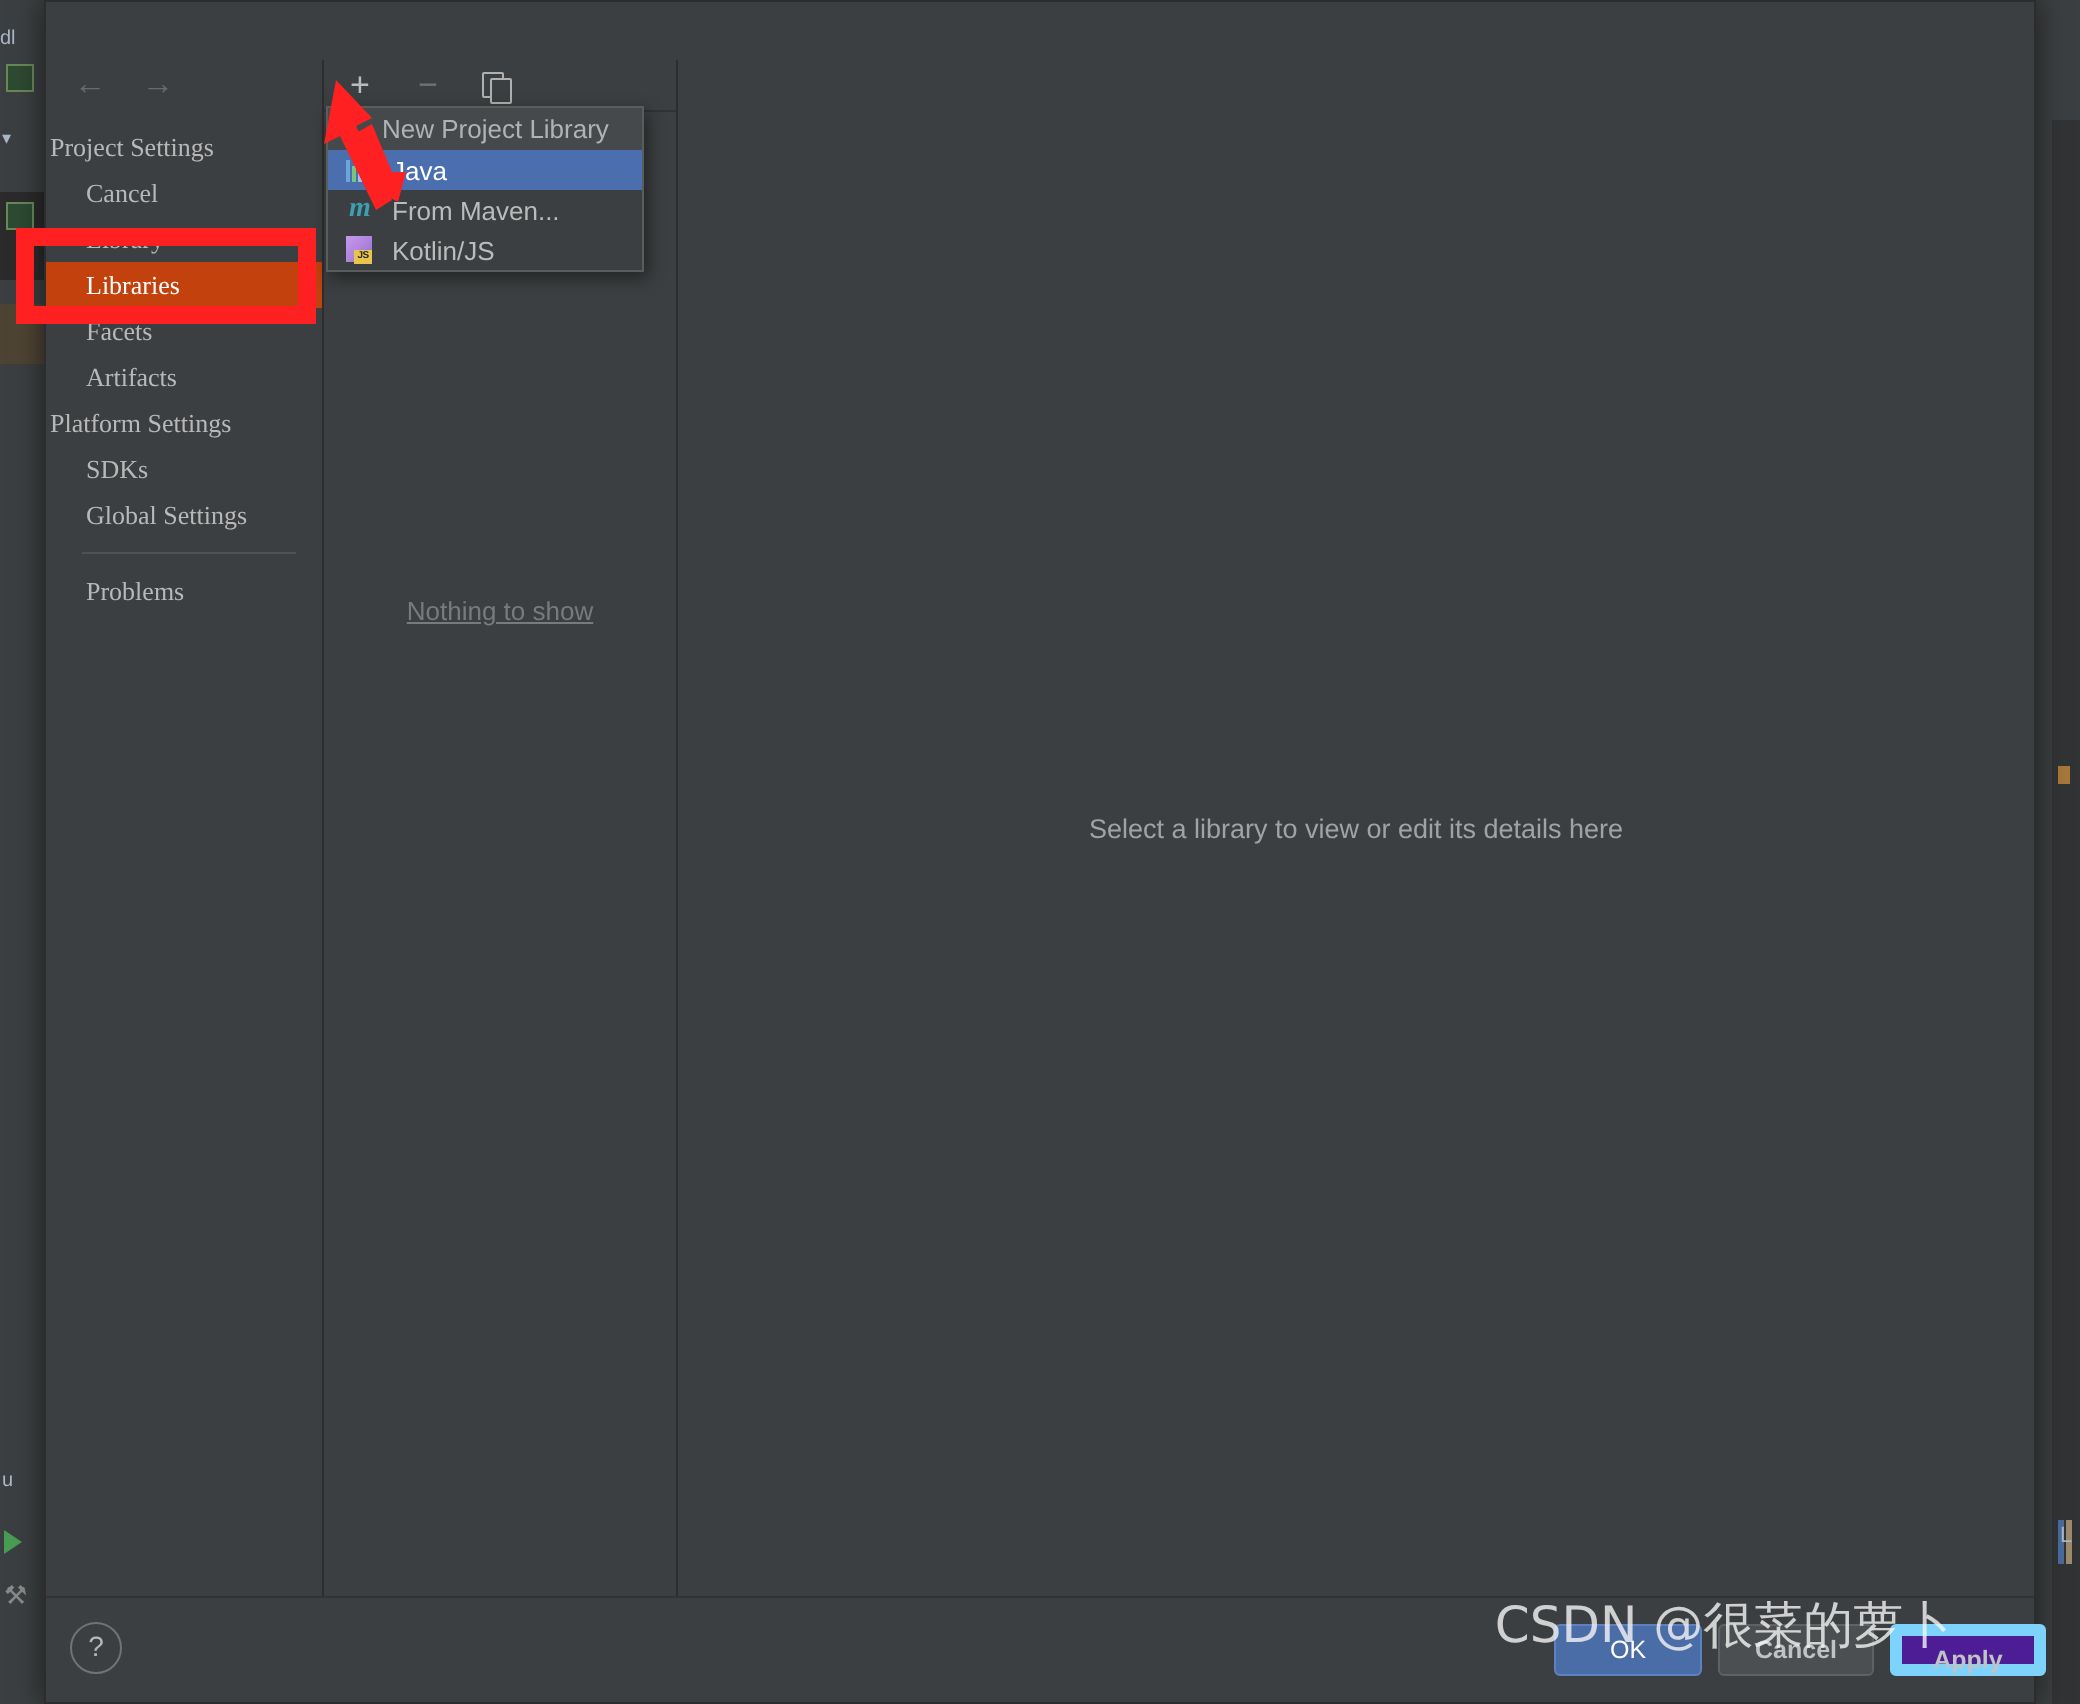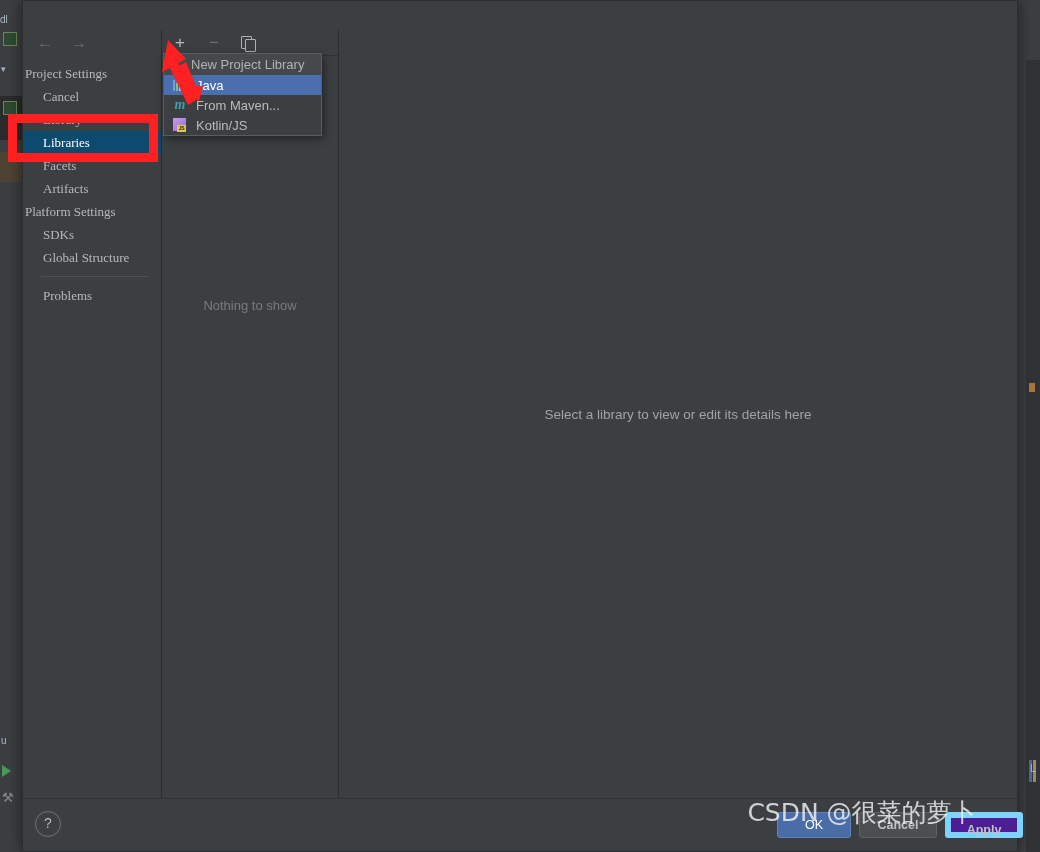--- a/index.html
+++ b/index.html
@@ -229,21 +229,21 @@
     font-family: Liberation Serif, serif;
   }
   .nav-item.group {
     padding-left: 2px;
     color: #b8b8b8;
   }
   .nav-item.child {
     padding-left: 20px;
   }
   .nav-item.selected {
-    background: #0c4a6e;
+    background: #c2410c;
     color: #ffffff;
   }
   .nav-sep {
     margin: 7px 13px 7px 18px;
     height: 1px;
     background: #4f5254;
   }
 
   
   .list-panel {
@@ -291,20 +291,21 @@
     background: #3c3f41;
     border-radius: 1px;
   }
   .empty-note {
     position: absolute;
     left: 0; right: 0;
     top: 268px;
     text-align: center;
     font-size: 13px;
     color: #787b7d;
+    text-decoration: underline;
   }
 
   
   .detail-panel {
     flex: 1;
     background: #3c3f41;
     position: relative;
   }
   .detail-note {
     position: absolute;
@@ -518,21 +519,21 @@
 
       <div class="nav-list">
         <div class="nav-item group">Project Settings</div>
         <div class="nav-item child">Cancel</div>
         <div class="nav-item child">Library</div>
         <div class="nav-item child selected">Libraries</div>
         <div class="nav-item child">Facets</div>
         <div class="nav-item child">Artifacts</div>
         <div class="nav-item group">Platform Settings</div>
         <div class="nav-item child">SDKs</div>
-        <div class="nav-item child">Global Structure</div>
+        <div class="nav-item child">Global Settings</div>
         <div class="nav-sep"></div>
         <div class="nav-item child">Problems</div>
       </div>
     </div>
 
     <div class="list-panel">
       <div class="list-toolbar">
         <div class="tb-btn">+</div>
         <div class="tb-btn dim">−</div>
         <div class="tb-btn">

